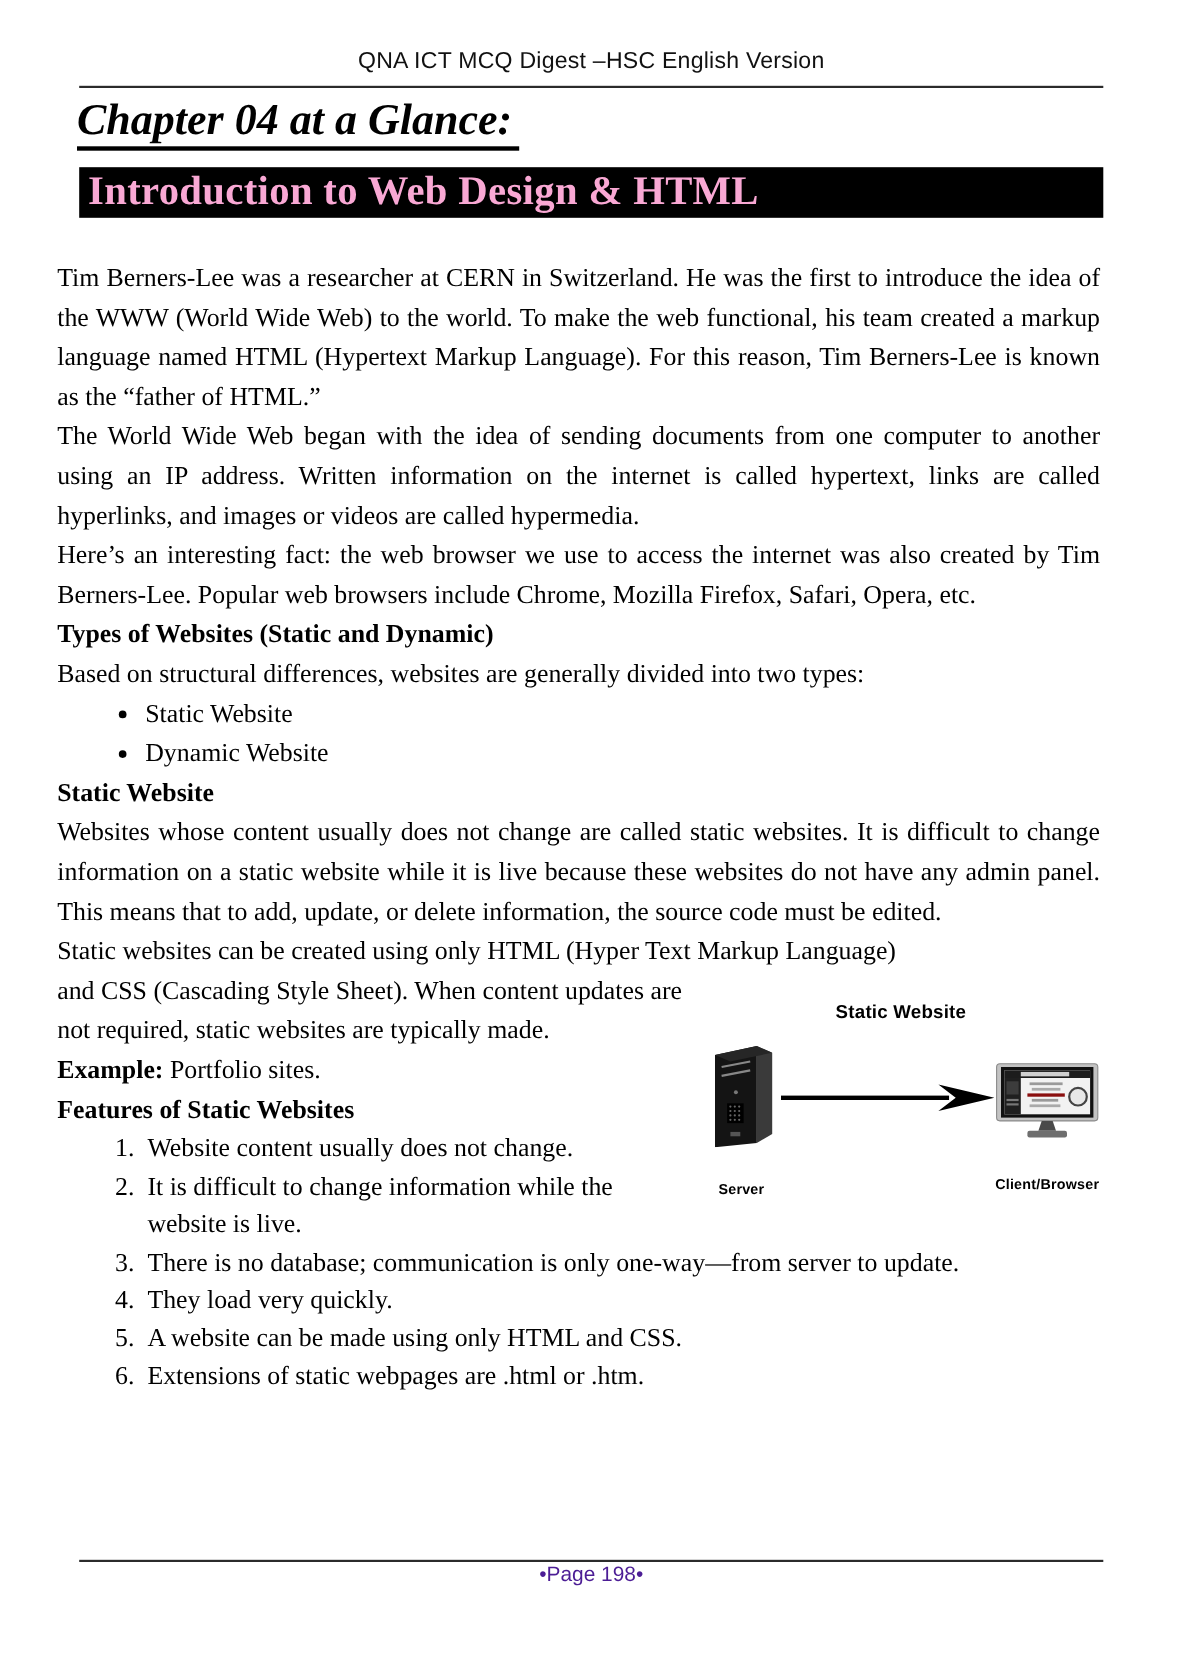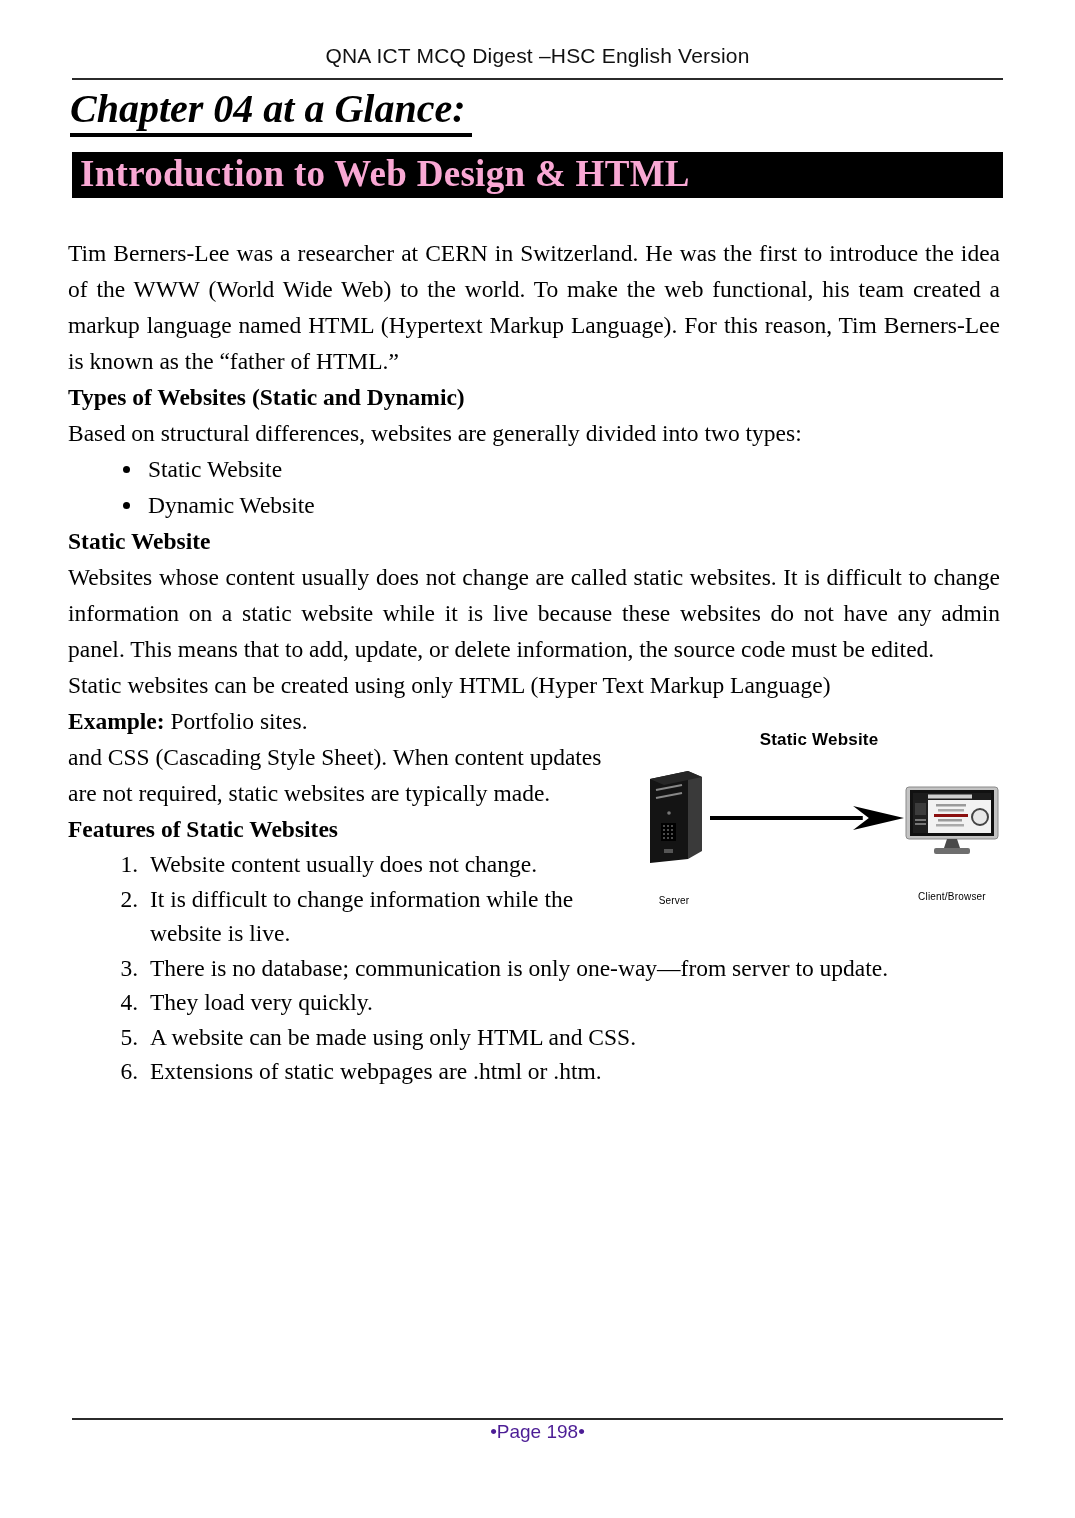--- a/index.html
+++ b/index.html
@@ -44,21 +44,21 @@
     color: #f9a8d4;
     height: 46px;
     line-height: 44px;
     padding-left: 8px;
     font-family: "Liberation Serif", serif;
     font-weight: bold;
     font-size: 37px;
     letter-spacing: 0.3px;
   }
   .body-content {
-    margin: 37px 75px 0 68px;
+    margin: 37px 75px 0 52px;
     font-size: 23.5px;
     line-height: 36px;
   }
   .para-justify { text-align: justify; }
   .para-left { text-align: left; }
   .h-bold { font-weight: bold; }
   ul.dot-list { list-style-type: disc; padding-left: 76px; }
   ul.dot-list li { line-height: 36px; padding-left: 4px; }
   ol.num-list { list-style-type: decimal; padding-left: 76px; }
   ol.num-list li { line-height: 34.5px; padding-left: 6px; }
@@ -74,22 +74,22 @@
     font-weight: bold;
     font-size: 17px;
     line-height: 18px;
     margin-bottom: 14px;
     letter-spacing: 0.2px;
   }
   .fig-row { display: flex; align-items: flex-start; }
   .fig-col { display: flex; flex-direction: column; align-items: center; }
   .fig-col-arrow { flex: 1; display: flex; align-items: center; padding-top: 42px; }
   .fig-label {
-    font-weight: normal;
-    font-size: 10px;
+    font-weight: bold;
+    font-size: 13px;
     margin-top: 10px;
     letter-spacing: 0.2px;
   }
   .footer {
     position: absolute;
     left: 72px;
     right: 72px;
     top: 1418px;
     border-top: 2px solid #2b2b2b;
     text-align: center;
@@ -114,20 +114,22 @@
 
   <div class="chapter-title-wrap">
     <span class="chapter-title">Chapter 04 at a Glance:</span>
   </div>
 
   <div class="banner">Introduction to Web Design &amp; HTML</div>
 
   <div class="body-content clearfix">
 
     <p class="para-justify">Tim Berners-Lee was a researcher at CERN in Switzerland. He was the first to introduce the idea of the WWW (World Wide Web) to the world. To make the web functional, his team created a markup language named HTML (Hypertext Markup Language). For this reason, Tim Berners-Lee is known as the “father of HTML.”</p>
+    <p class="para-justify">The World Wide Web began with the idea of sending documents from one computer to another using an IP address. Written information on the internet is called hypertext, links are called hyperlinks, and images or videos are called hypermedia.</p>
+    <p class="para-justify">Here’s an interesting fact: the web browser we use to access the internet was also created by Tim Berners-Lee. Popular web browsers include Chrome, Mozilla Firefox, Safari, Opera, etc.</p>
 
     <div class="h-bold">Types of Websites (Static and Dynamic)</div>
     <p class="para-left">Based on structural differences, websites are generally divided into two types:</p>
 
     <ul class="dot-list">
       <li>Static Website</li>
       <li>Dynamic Website</li>
     </ul>
 
     <div class="h-bold">Static Website</div>
@@ -195,26 +197,26 @@
               <circle cx="76" cy="32" r="8" fill="#e8e8e8" stroke="#444" stroke-width="2"></circle>
               <polygon points="43,54 53,54 56,63 40,63" fill="#4a4a4a"></polygon>
               <rect x="30" y="63" width="36" height="6" rx="2" fill="#6e6e6e"></rect>
             </svg>
           </span>
           <div class="fig-label">Client/Browser</div>
         </div>
       </div>
     </div>
 
+    <p class="para-left">and CSS (Cascading Style Sheet). When content updates are not required, static websites are typically made.</p>
+
     <p class="para-left">
       <span class="h-bold">Example:</span>
       <span>Portfolio sites.</span>
     </p>
-
-    <p class="para-left">and CSS (Cascading Style Sheet). When content updates are not required, static websites are typically made.</p>
 
     <div class="h-bold">Features of Static Websites</div>
 
     <ol class="num-list">
       <li>Website content usually does not change.</li>
       <li>It is difficult to change information while the website is live.</li>
       <li>There is no database; communication is only one-way—from server to update.</li>
       <li>They load very quickly.</li>
       <li>A website can be made using only HTML and CSS.</li>
       <li>Extensions of static webpages are .html or .htm.</li>

